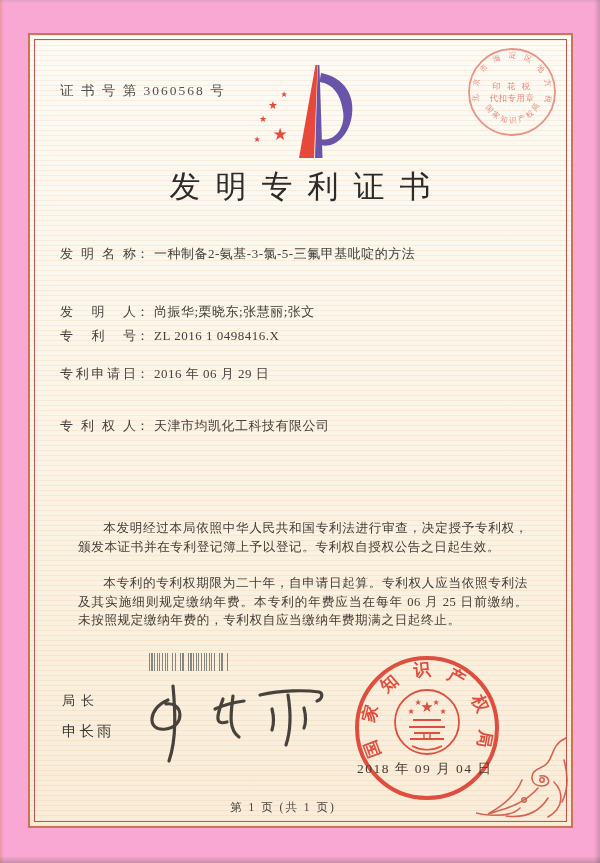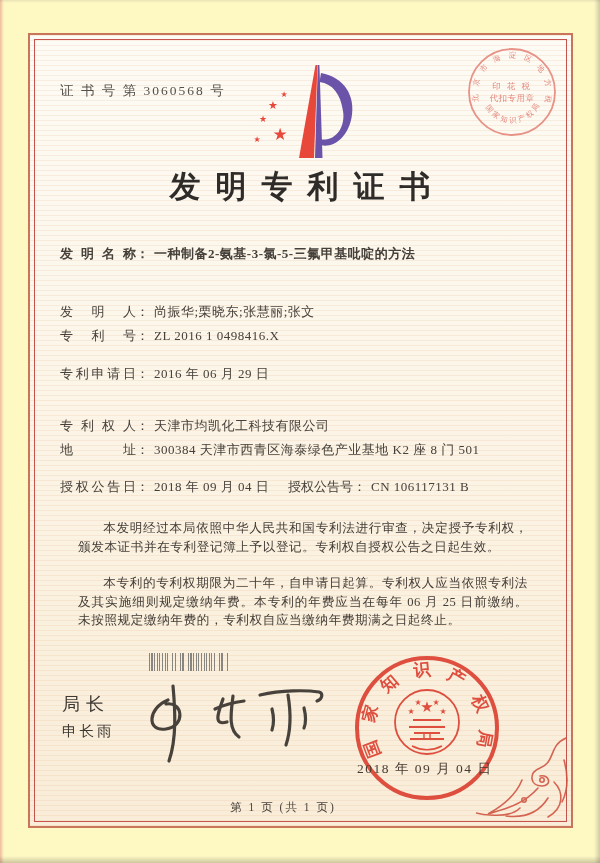--- a/index.html
+++ b/index.html
@@ -1,53 +1,53 @@
 <!DOCTYPE html>
 <html><head>
 <meta charset="utf-8">
 <style>
   html,body{margin:0;padding:0;}
   body{font-family:"Liberation Serif","DejaVu Serif",serif;}
-  #cert-photo{position:relative;width:600px;height:863px;background:#fef9c3;overflow:hidden;}
+  #cert-photo{position:relative;width:600px;height:863px;background:#f9a8d4;overflow:hidden;}
 
   
   .edge-left{position:absolute;left:0;top:0;width:4px;height:100%;background:linear-gradient(90deg,rgba(224,138,124,.55),rgba(224,138,124,0));z-index:9;}
   .edge-right{position:absolute;right:0;top:0;width:6px;height:100%;background:linear-gradient(90deg,rgba(90,82,74,0),rgba(90,82,74,.28));z-index:9;}
   .edge-bottom{position:absolute;left:0;bottom:0;width:100%;height:7px;background:linear-gradient(180deg,rgba(90,82,74,0),rgba(90,82,74,.30));z-index:9;}
   .edge-top{position:absolute;left:0;top:0;width:100%;height:3px;background:linear-gradient(180deg,rgba(120,110,100,.16),rgba(120,110,100,0));z-index:9;}
 
   
   .frame-outer{position:absolute;left:28px;top:33px;width:541px;height:791px;border:2px solid #c9755a;
     background:
       repeating-linear-gradient(180deg,rgba(226,166,118,.16) 0 1px,rgba(226,166,118,0) 1px 5px),
       linear-gradient(180deg,#fdfbf5 0%,#fcf6ea 40%,#faf0de 75%,#f9edd9 100%);}
   .frame-inner{position:absolute;left:4px;top:4px;right:4px;bottom:4px;border:1px solid #c4544b;}
 
   .cert-no{position:absolute;left:60px;top:82px;font-size:13.5px;letter-spacing:2px;color:#55504b;}
 
   .logo{position:absolute;left:243px;top:56px;z-index:2;}
 
-  .title{position:absolute;left:0;top:166px;width:600px;text-align:center;font-size:31px;font-weight:700;
+  .title{position:absolute;left:0;top:166px;width:600px;text-align:center;font-size:31px;font-weight:400;
     color:#2f2b28;letter-spacing:15px;padding-left:15px;box-sizing:border-box;}
 
   .frow{position:absolute;left:60px;width:492px;font-size:13px;color:#46403a;white-space:nowrap;}
-  .r1{top:245px;font-weight:bold;} .r2{top:289px;margin-top:14px;} .r3{top:327px;} .r4{top:365px;} .r5{top:393px;margin-top:24px;} .r6{top:441px;} .r7{top:478px;}
+  .r1{top:245px;} .r2{top:289px;margin-top:14px;} .r3{top:327px;} .r4{top:365px;} .r5{top:393px;margin-top:24px;} .r6{top:441px;} .r7{top:478px;}
   .flabel{display:inline-block;width:76px;text-align:justify;text-align-last:justify;vertical-align:top;}
   .fcolon{display:inline-block;margin-right:5px;}
   .fvalue{letter-spacing:.5px;}
   .grant-pair{position:absolute;left:228px;top:0;}
 
   .paras{position:absolute;left:60px;top:501px;width:486px;font-size:12.6px;line-height:18.6px;
     color:#433d37;letter-spacing:.6px;text-align:justify;}
   .paras p{margin:18px;text-indent:2em;}
 
   .barcode{position:absolute;left:149px;top:653px;width:80px;height:18px;opacity:.72;
     background:repeating-linear-gradient(90deg,#5d5d5d 0 1px,transparent 1px 2.2px,#5d5d5d 2.2px 3.6px,transparent 3.6px 5.4px,#5d5d5d 5.4px 5.9px,transparent 5.9px 7.8px);}
 
-  .sig-title{position:absolute;left:62px;top:692px;font-size:18px;letter-spacing:6px;color:#3e3933;}
+  .sig-title{position:absolute;left:62px;top:692px;font-size:13px;letter-spacing:6px;color:#3e3933;}
   .sig-name{position:absolute;left:62px;top:722px;font-size:14.5px;letter-spacing:3px;color:#3e3933;font-family:Liberation Mono, monospace;}
   .signature{position:absolute;left:120px;top:668px;z-index:3;}
 
   .seal{position:absolute;left:352px;top:648px;z-index:2;opacity:.93;}
   .seal-date{position:absolute;left:357px;top:760px;font-size:13.5px;letter-spacing:1.5px;color:#463b31;z-index:4;}
 
   .stamp{position:absolute;left:452px;top:34px;z-index:5;opacity:.9;}
 
   .flourish{position:absolute;left:476px;top:730px;z-index:1;opacity:.88;}
 
@@ -89,29 +89,20 @@
     <span class="flabel">发明人</span><span class="fcolon">：</span><span class="fvalue">尚振华;栗晓东;张慧丽;张文</span>
   </div>
   <div class="frow r3">
     <span class="flabel">专利号</span><span class="fcolon">：</span><span class="fvalue">ZL 2016 1 0498416.X</span>
   </div>
   <div class="frow r4">
     <span class="flabel">专利申请日</span><span class="fcolon">：</span><span class="fvalue">2016 年 06 月 29 日</span>
   </div>
   <div class="frow r5">
     <span class="flabel">专利权人</span><span class="fcolon">：</span><span class="fvalue">天津市均凯化工科技有限公司</span>
-  </div>
-  <div class="frow r6">
-    <span class="flabel">地址</span><span class="fcolon">：</span><span class="fvalue">300384 天津市西青区海泰绿色产业基地 K2 座 8 门 501</span>
-  </div>
-  <div class="frow r7">
-    <span class="flabel">授权公告日</span><span class="fcolon">：</span><span class="fvalue">2018 年 09 月 04 日</span>
-    <span class="grant-pair">
-      <span>授权公告号</span><span class="fcolon">：</span><span class="fvalue">CN 106117131 B</span>
-    </span>
   </div>
 
   <div class="paras">
     <p>本发明经过本局依照中华人民共和国专利法进行审查，决定授予专利权，颁发本证书并在专利登记簿上予以登记。专利权自授权公告之日起生效。</p>
     <p>本专利的专利权期限为二十年，自申请日起算。专利权人应当依照专利法及其实施细则规定缴纳年费。本专利的年费应当在每年 06 月 25 日前缴纳。未按照规定缴纳年费的，专利权自应当缴纳年费期满之日起终止。</p>
   </div>
 
   <div class="barcode"></div>
 
   <div class="sig-title">局长</div>

